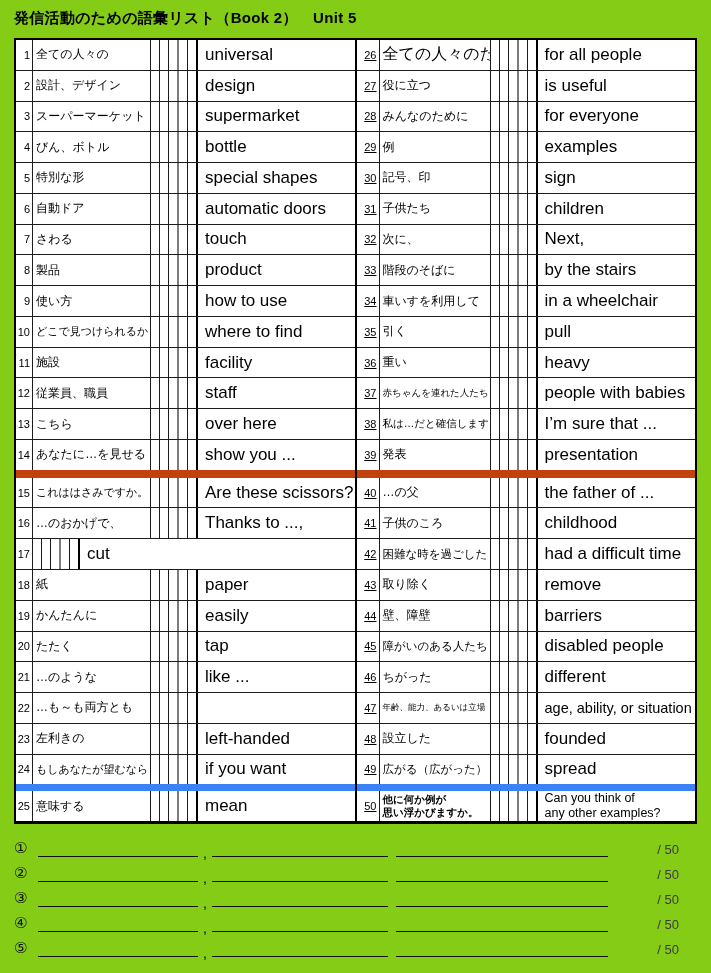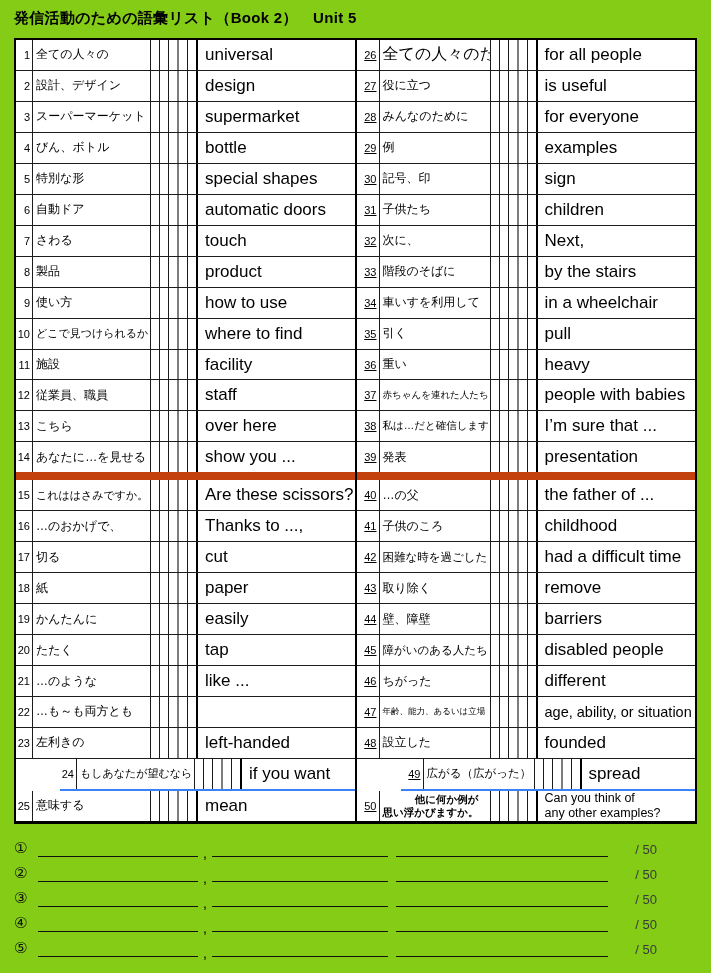--- a/index.html
+++ b/index.html
@@ -6,41 +6,41 @@
   .page{position:relative;width:711px;height:973px;background:#84cc16;
         font-family:"Liberation Sans","DejaVu Sans",sans-serif;color:#000;overflow:hidden;padding-left:16px;}
   .title{position:absolute;left:14px;top:9px;font-size:15px;font-weight:600;letter-spacing:.3px;}
   .vtable{position:absolute;left:14px;top:38px;width:683px;height:786px;
           border:2px solid #000;border-bottom-width:3px;box-sizing:border-box;display:flex;background:#fff;}
   .half{display:flex;flex-direction:column;flex:1;min-width:0;box-sizing:border-box;}
   .half.left{border-right:2px solid #000;}
   .row{flex:1;display:flex;border-bottom:1px solid #1c1c1c;box-sizing:border-box;min-height:0;}
   .row:last-child{border-bottom:none;}
   .row.sec2{border-bottom:8px solid #c2410c;}
-  .row.sec3{border-bottom:2px solid #3b82f6;margin-left:44px;}
+  .row.sec3{border-bottom:7px solid #3b82f6;}
   .cell{box-sizing:border-box;display:flex;align-items:center;overflow:hidden;}
   .num{width:17px;border-right:1px solid #1c1c1c;justify-content:flex-end;padding-right:2px;font-size:11px;}
   .right .num{width:23px;text-decoration:underline;}
-  .jp{width:118px;border-right:1px solid #1c1c1c;padding-left:3px;font-size:12px;white-space:nowrap;text-align:right;}
+  .jp{width:118px;border-right:1px solid #1c1c1c;padding-left:3px;font-size:12px;white-space:nowrap;}
   .right .jp{width:111px;}
   .chk{width:9px;border-right:1px solid #1c1c1c;}
   .chk.mid{width:10px;border-right:2px solid #7d7d7d;}
   .chk.last{width:10px;border-right:2px solid #000;}
   .en{flex:1;padding-left:7px;font-size:17px;white-space:nowrap;}
   .en.ml{font-size:12.5px;line-height:1.2;white-space:pre-line;}
   .jp.ml{font-size:10.5px;line-height:1.25;white-space:pre-line;font-weight:bold;}
   .scores{position:absolute;left:14px;top:832px;width:683px;}
   .srow{height:25px;display:flex;align-items:flex-end;}
   .slabel{font-size:15px;width:20px;color:#111;}
   .sline{border-bottom:1.5px solid #111;height:2px;}
   .l1{width:160px;margin-left:4px;}
   .scomma{width:14px;text-align:center;font-size:14px;line-height:8px;}
   .l2{width:176px;}
   .l3{width:212px;margin-left:8px;}
-  .sscore{margin-left:auto;margin-right:40px;font-size:13px;color:#3a3a3a;}
+  .sscore{margin-left:auto;margin-right:18px;font-size:13px;color:#3a3a3a;}
 </style>
 </head>
 <body>
 
 <div class="page">
   <div class="title">発信活動のための語彙リスト（Book 2）　Unit 5</div>
   <div class="vtable">
     <div class="half left" id="half-left">
         <div class="row">
           <div class="cell num">1</div>
@@ -197,21 +197,20 @@
           <div class="cell jp">…のおかげで、</div>
           <div class="cell chk"></div>
           <div class="cell chk"></div>
           <div class="cell chk mid"></div>
           <div class="cell chk"></div>
           <div class="cell chk last"></div>
           <div class="cell en">Thanks to ...,</div>
         </div>
         <div class="row">
           <div class="cell num">17</div>
-          <div class="cell jp">切る</div>
           <div class="cell chk"></div>
           <div class="cell chk"></div>
           <div class="cell chk mid"></div>
           <div class="cell chk"></div>
           <div class="cell chk last"></div>
           <div class="cell en">cut</div>
         </div>
         <div class="row">
           <div class="cell num">18</div>
           <div class="cell jp">紙</div>

